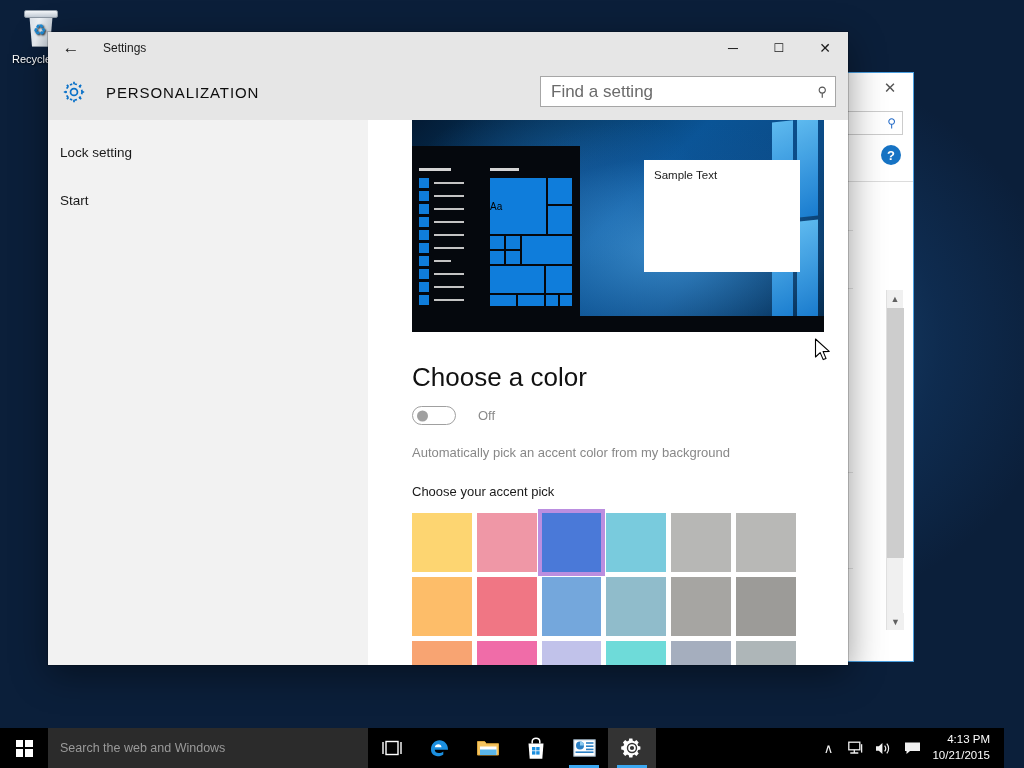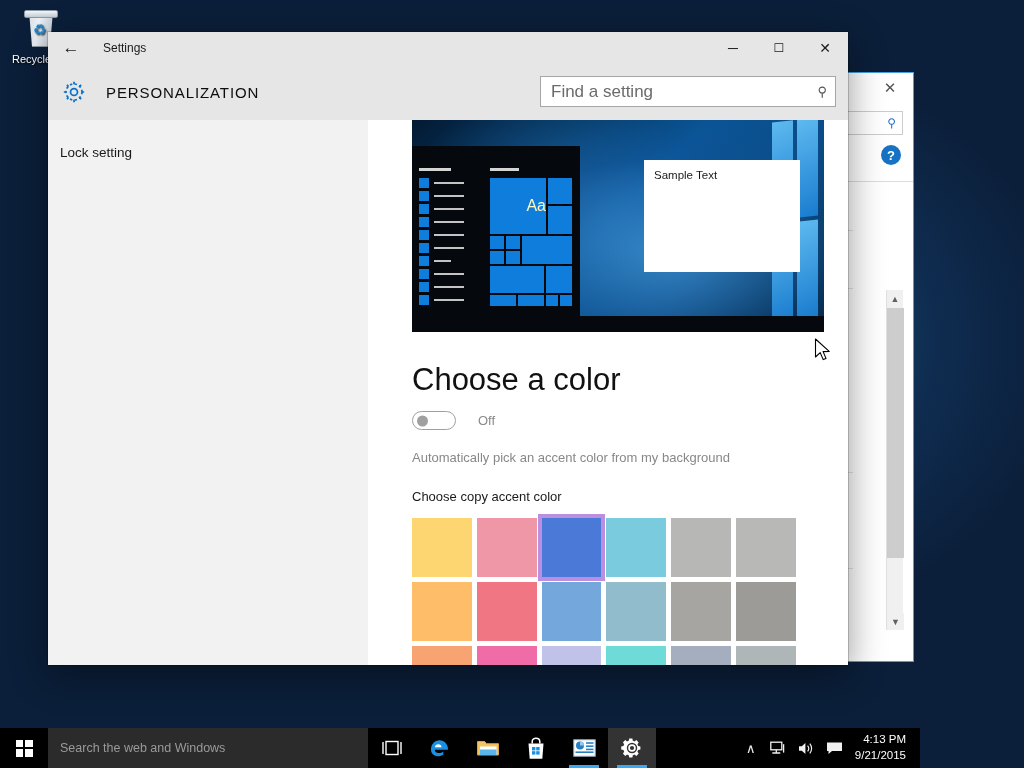--- a/index.html
+++ b/index.html
@@ -340,41 +340,41 @@
   #start-tiles {
     position: absolute;
     left: 78px; top: 22px;
     width: 82px;
   }
   #start-tiles .hdr { width: 29px; height: 3px; background: #d4d4d4; margin-bottom: 7px; }
   .tilegrid { position: relative; width: 82px; height: 128px; }
   .tile { position: absolute; background: #0f7ddb; }
   #tile-aa {
     left: 0; top: 0; width: 56px; height: 56px;
-    color: #fef9c3; font-size: 16px;
-    display: flex; align-items: center; justify-content: flex-end;
+    color: #000000; font-size: 10px;
+    display: flex; align-items: center; justify-content: flex-start;
   }
   #preview-window {
     position: absolute;
     left: 232px; top: 0px;
     width: 156px; height: 112px;
     background: #ffffff;
     overflow: hidden;
     margin-top: 40px;
   }
   #preview-window-text {
     margin: 9px 0 0 10px;
     font-size: 11.5px;
     color: #1a1a1a;
   }
 
   
   #choose-color-heading {
     margin-top: 30px;
-    font-size: 31px;
+    font-size: 26px;
     font-weight: 400;
     color: #111;
   }
   #auto-accent-label {
     margin-top: 20px;
     font-size: 13px;
     color: #888;
   }
   #auto-accent-row {
     margin-top: 13px;
@@ -441,21 +441,21 @@
     font-size: 11.5px;
     line-height: 1.45;
     text-shadow: 0 1px 2px rgba(0,0,0,0.6);
     z-index: 15;
   }
 
   
   #taskbar {
     position: absolute;
     left: 0; bottom: 0;
-    width: 920px; height: 40px;
+    width: 1004px; height: 40px;
     background: #000000;
     display: flex;
     align-items: flex-end;
     z-index: 50;
   }
   #start-button {
     width: 48px; height: 40px;
     display: flex; align-items: center; justify-content: center;
   }
   #start-button .winlogo {
@@ -577,20 +577,23 @@
         <input id="find-setting-input" type="text" placeholder="Find a setting" style="">
         <span id="find-setting-icon">⚲</span>
       </div>
     </div>
 
     <div id="settings-body">
 
       <div id="settings-sidebar">
         <div class="nav-item">
           <span>Lock setting</span>
+        </div>
+        <div class="nav-item">
+          <span>Start</span>
         </div>
       </div>
 
       <div id="settings-content">
 
         <div id="preview">
           <div id="preview-wall-glow"></div>
           <div id="preview-logo">
             <div></div>
               <div></div>
@@ -673,21 +676,21 @@
 
         <div id="auto-accent-row">
           <div class="toggle">
             <div class="knob"></div>
           </div>
           <div id="auto-accent-state">Off</div>
         </div>
 
         <div id="auto-accent-label">Automatically pick an accent color from my background</div>
 
-        <div id="accent-label">Choose copy accent color</div>
+        <div id="accent-label">Choose your accent pick</div>
 
         <div id="swatch-grid">
             <div class="swatch" style="background: rgb(253, 213, 113);"></div>
             <div class="swatch" style="background: rgb(239, 151, 166);"></div>
             <div class="swatch selected" style="background: rgb(74, 121, 216); --ring: #bb8ee0;"></div>
             <div class="swatch" style="background: rgb(121, 203, 221);"></div>
             <div class="swatch" style="background: rgb(183, 183, 181);"></div>
             <div class="swatch" style="background: rgb(184, 184, 182);"></div>
             <div class="swatch" style="background: rgb(253, 189, 105);"></div>
             <div class="swatch" style="background: rgb(240, 118, 132);"></div>
@@ -801,17 +804,17 @@
           <path d="M9.6 4.6a4.6 4.6 0 0 1 0 5.8M11.8 2.6a7.6 7.6 0 0 1 0 9.8" fill="none" stroke="#f0f0f0" stroke-width="1.2"></path>
         </svg>
       </div>
       <div class="tray-icon">
         <svg width="17" height="14" viewBox="0 0 17 14">
           <path d="M1 1.5h15v8.5H6L2.5 13V10H1z" fill="#f0f0f0"></path>
         </svg>
       </div>
       <div id="clock">
         <div>4:13 PM</div>
-        <div>9/21/2015</div>
+        <div>10/21/2015</div>
       </div>
     </div>
   </div>
 </div>
 
 </body></html>

